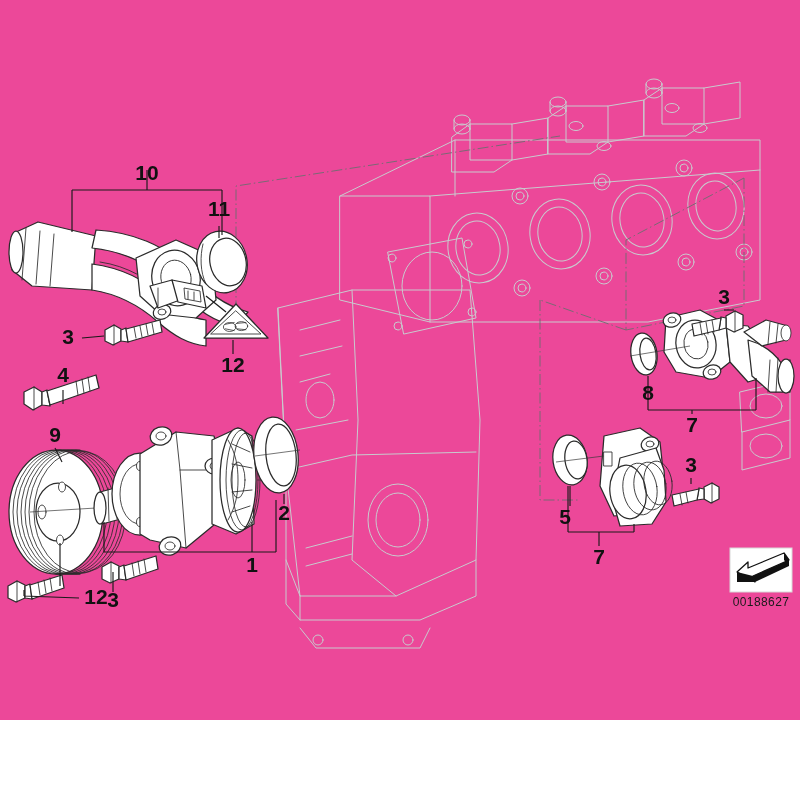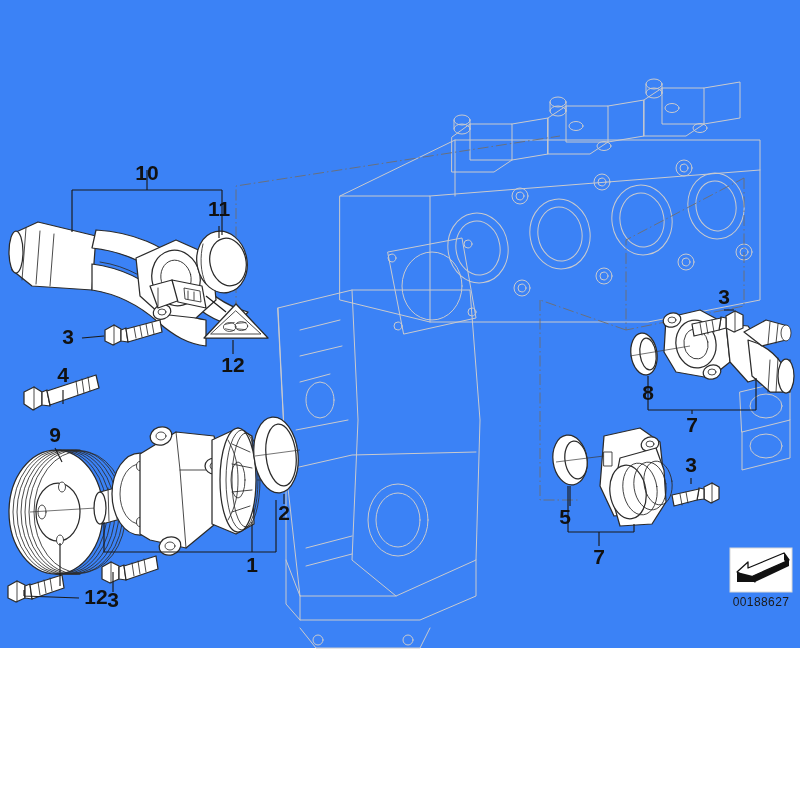--- a/index.html
+++ b/index.html
@@ -1,17 +1,17 @@
 <!DOCTYPE html>
 <html><head>
 <meta charset="utf-8">
 <style>
   html,body{margin:0;padding:0;background:#ffffff;}
   body{width:800px;height:800px;font-family:"Liberation Sans",sans-serif;overflow:hidden;}
-  #stage{position:relative;width:800px;height:648px;background:#3b82f6;}
+  #stage{position:relative;width:800px;height:800px;background:#ec4899;}
   #diagram{position:absolute;left:0;top:0;width:800px;height:720px;}
   .callout{fill:#111;font-family:"Liberation Sans",sans-serif;font-weight:bold;font-size:21px;}
   .refnum{fill:#1a1a1a;font-family:"Liberation Sans",sans-serif;font-size:12px;letter-spacing:.4px;}
   #footer{position:absolute;left:0;top:720px;width:800px;height:80px;background:#fff;}
 </style>
 </head>
 <body>
 
 <div id="stage">
 

